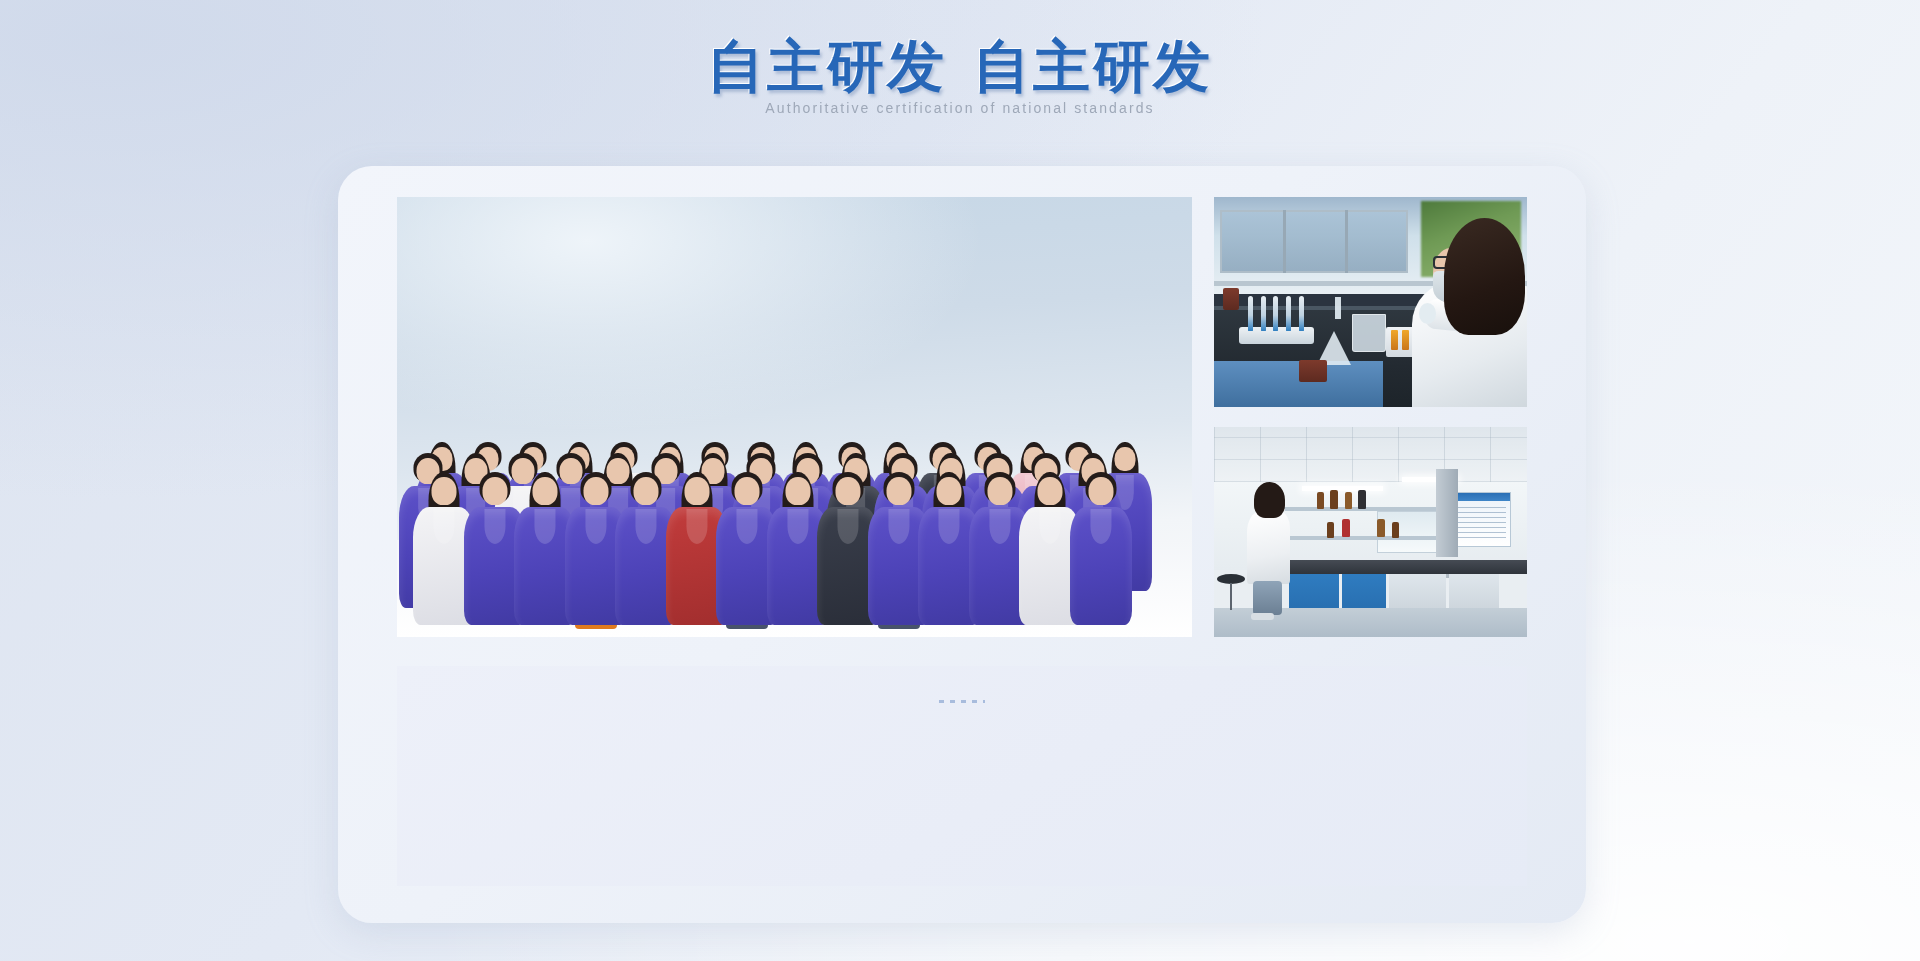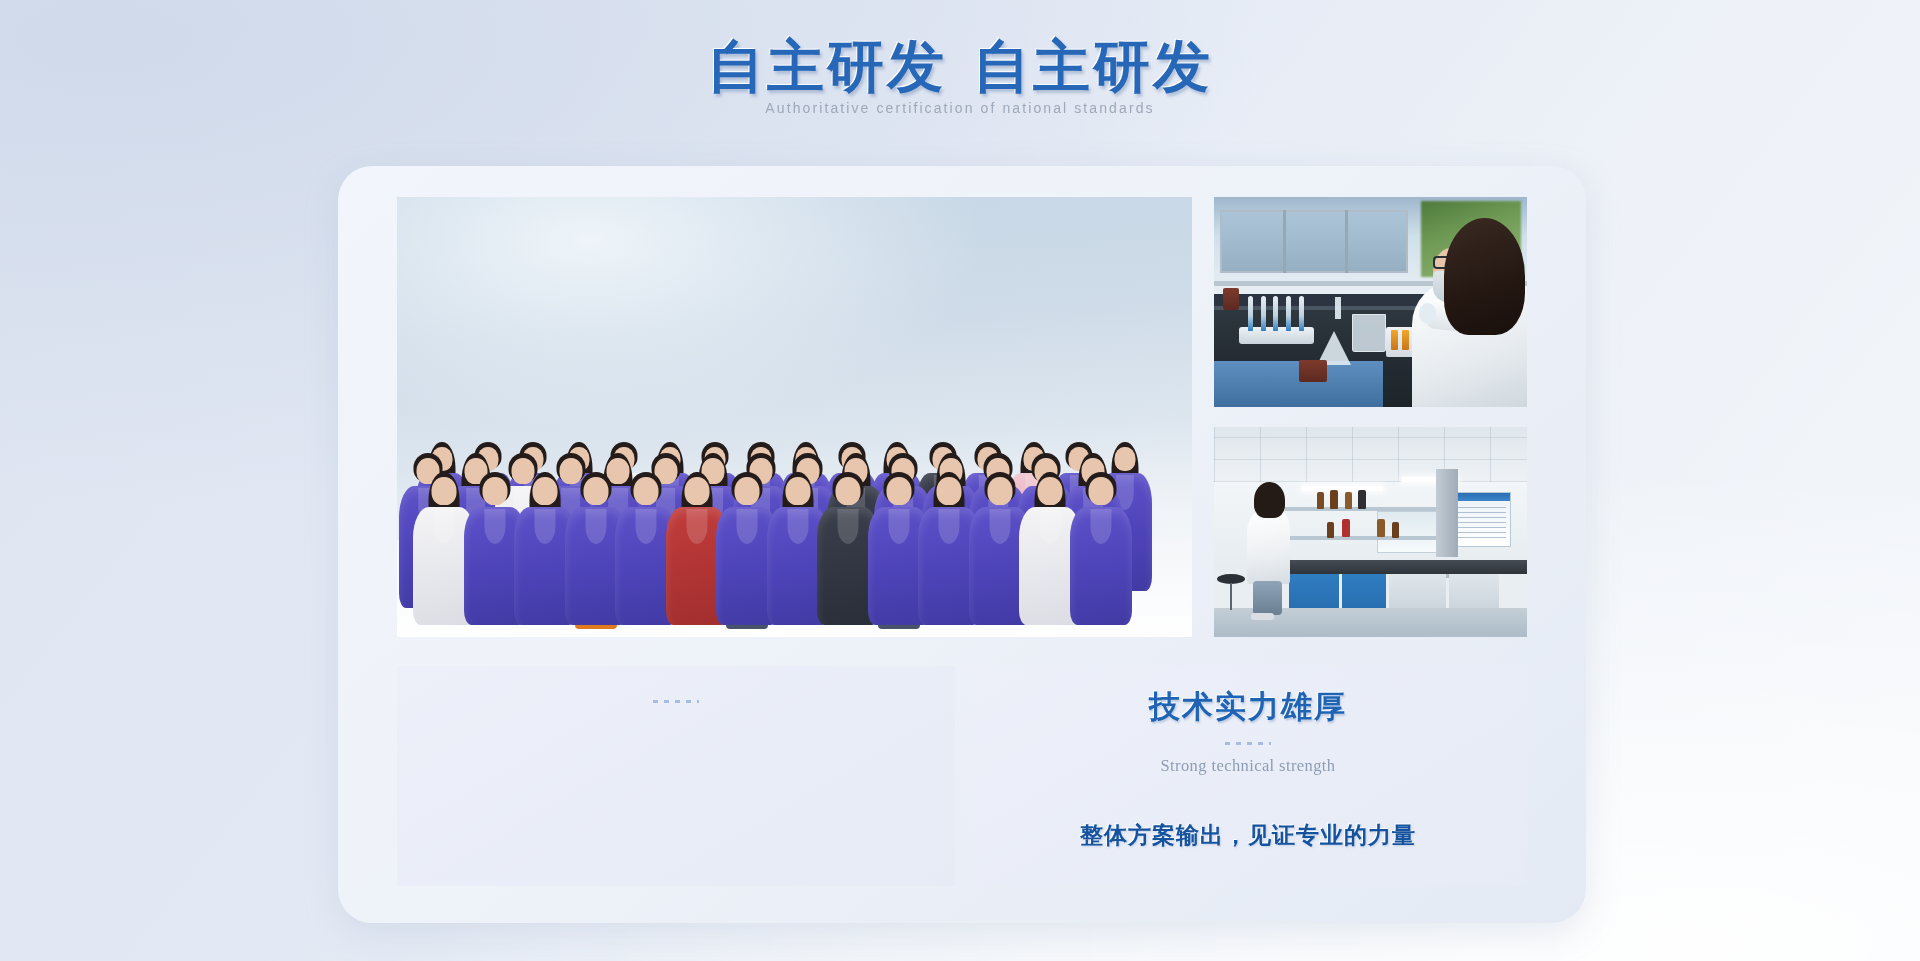--- a/index.html
+++ b/index.html
@@ -873,23 +873,15 @@
 
     </div>
   </div>
 
   <div class="cards">
 
     <div class="card">
       <div class="card-divider"></div>
     </div>
 
-    <div class="card">
-      <div class="card-title">技术实力雄厚</div>
-      <div class="card-divider"></div>
-      <div class="card-subtitle">Strong technical strength</div>
-      <div class="card-body single">
-        <div>整体方案输出，见证专业的力量</div>
-      </div>
-    </div>
 
   </div>
 </div>
 
 </body></html>

